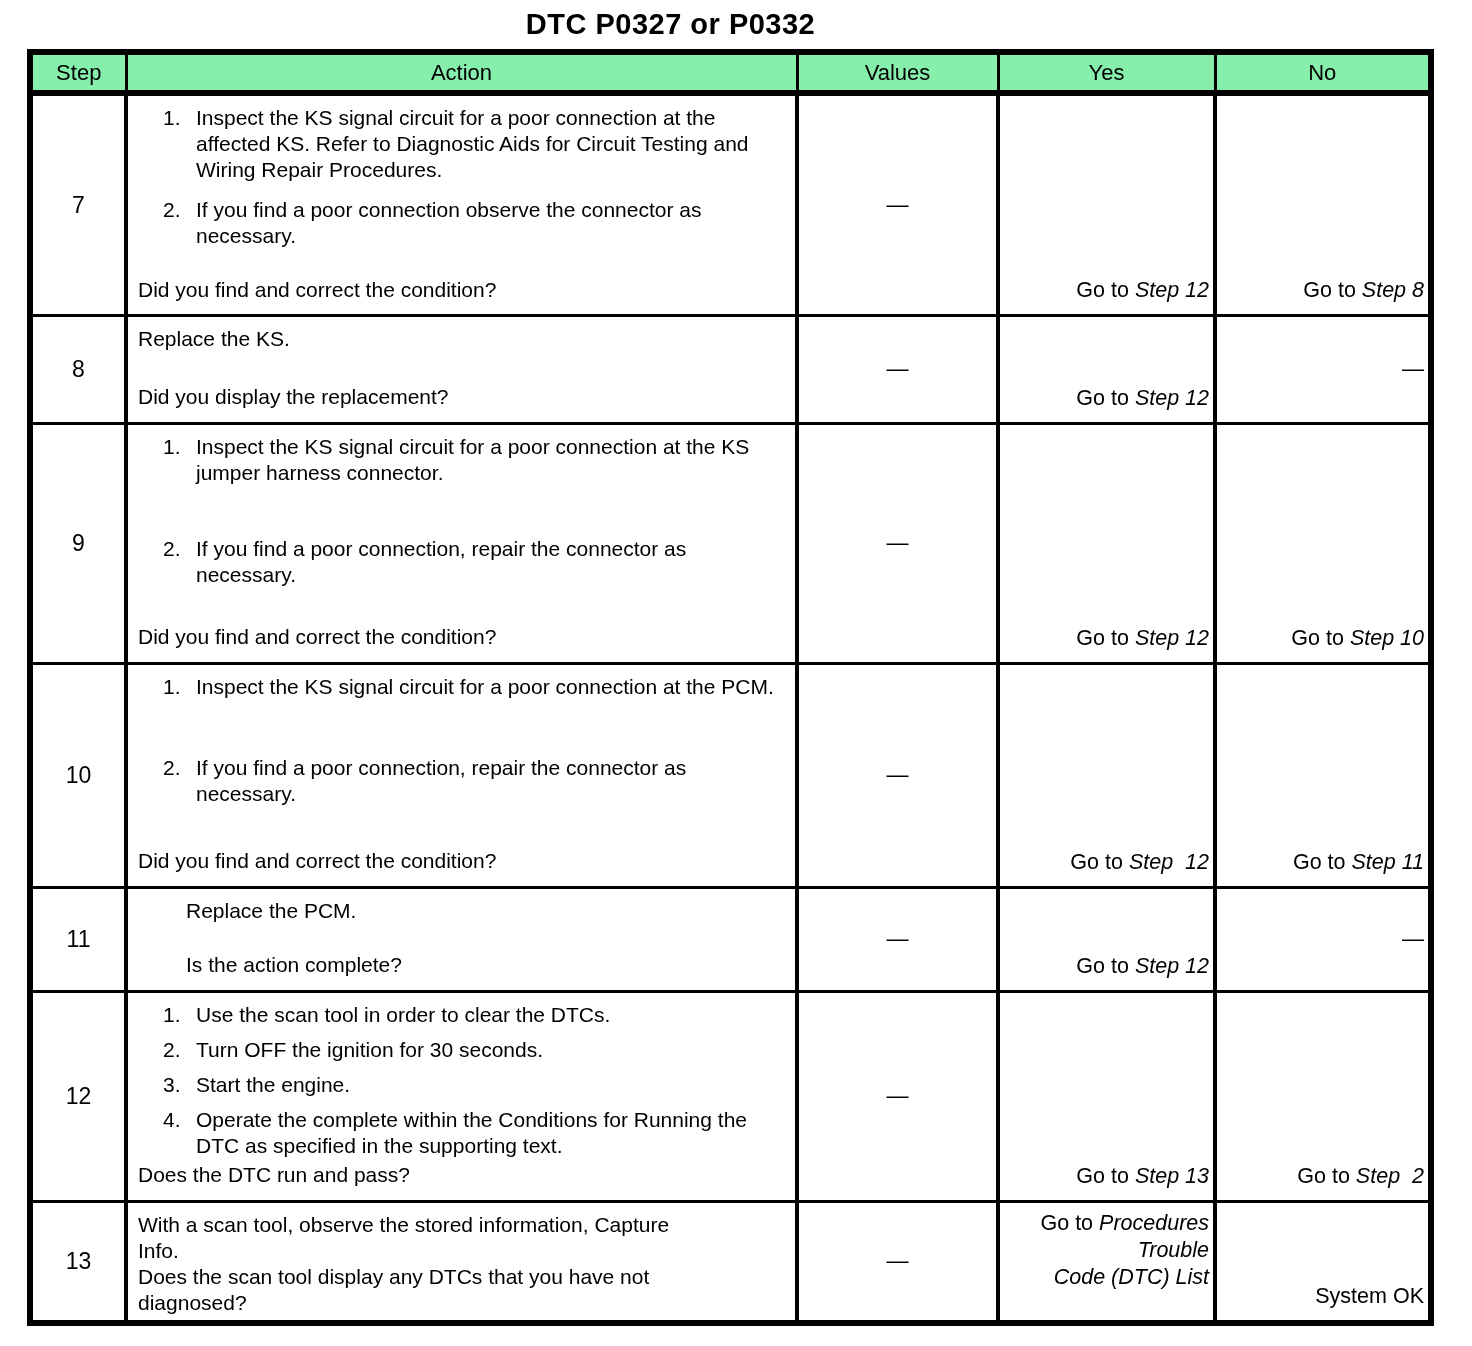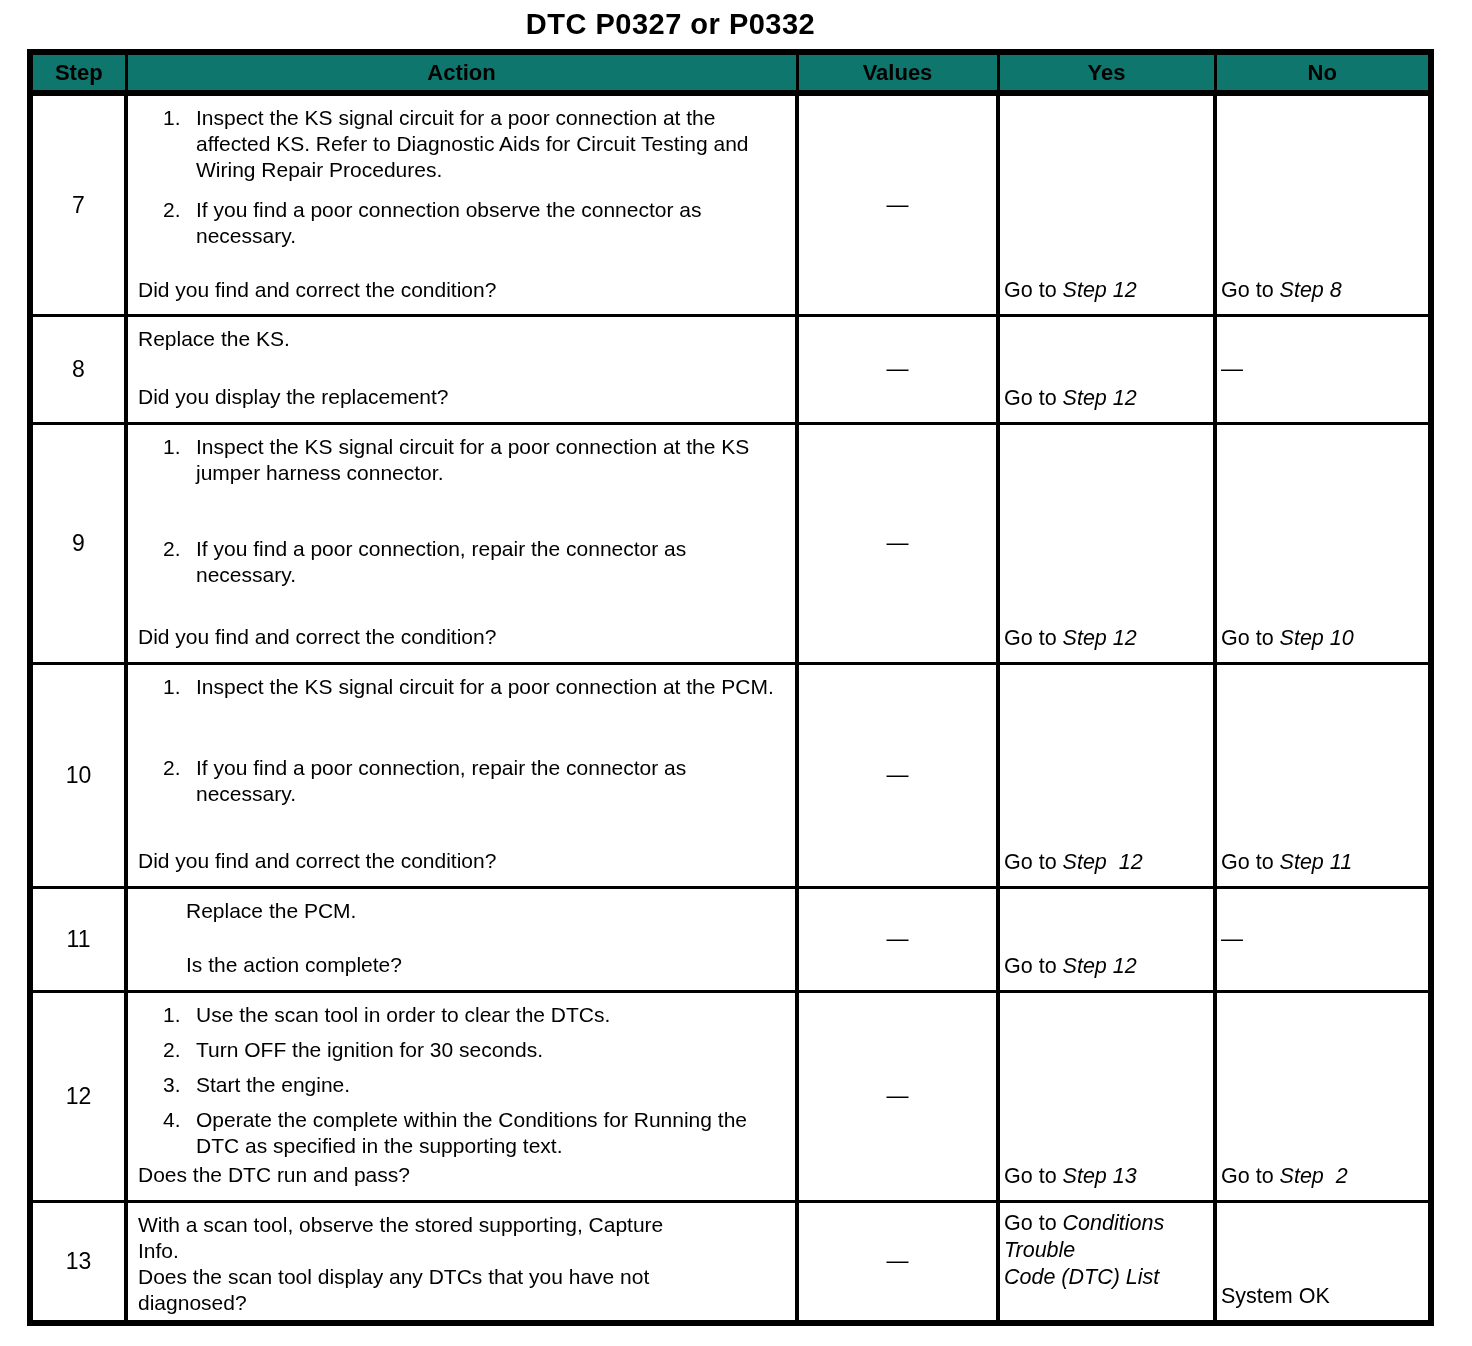--- a/index.html
+++ b/index.html
@@ -30,24 +30,24 @@
     width: 1401px;
     table-layout: fixed;
     border-collapse: collapse;
     border: 6px solid #000;
   }
   th {
     border: 3px solid #000;
     border-bottom: 6px solid #000;
     height: 41px;
     font-size: 22px;
-    font-weight: bold;
+    font-weight: normal;
     text-align: center;
     vertical-align: middle;
-    background: #0f766e;
+    background: #86efac;
   }
   td {
     border: 3px solid #000;
     border-left-width: 4px;
     border-right-width: 4px;
     font-size: 21px;
     line-height: 26px;
     vertical-align: middle;
     background: #fff;
   }
@@ -72,21 +72,21 @@
   .tight .li + .li { margin-top: 9px; }
   .num { flex: 0 0 33px; width: 33px; }
   .txt { max-width: 587px; }
   .para { max-width: 560px; }
   .question { margin-top: auto; max-width: 640px; }
   .question.flow { margin-top: 0; max-width: 560px; }
   .values-cell { text-align: center; }
   .dash { font-size: 22px; }
   .goto-cell {
     vertical-align: bottom;
-    text-align: left;
+    text-align: right;
     padding: 4px 4px 10px 4px;
     font-size: 21.5px;
     line-height: 27px;
   }
   .goto-cell.mid { vertical-align: middle; padding-bottom: 4px; }
   .goto-cell.top { vertical-align: top; padding-top: 7px; }
   .ref { font-style: italic; }
   .pre { white-space: pre-wrap; }
 </style>
 </head>
@@ -226,27 +226,27 @@
         </td>
         <td class="values-cell"><span class="dash">—</span></td>
         <td class="goto-cell"><span class="pre">Go to </span><span class="ref pre">Step 13</span></td>
         <td class="goto-cell"><span class="pre">Go to </span><span class="ref pre">Step  2</span></td>
       </tr>
 
       <tr style="height:122px">
         <td class="step-cell">13</td>
         <td class="action-cell">
           <div class="acell h115">
-            <div class="para">With a scan tool, observe the stored supporting, Capture Info.</div>
+            <div class="para">With a scan tool, observe the stored information, Capture Info.</div>
             <div class="question flow">Does the scan tool display any DTCs that you have not diagnosed?</div>
           </div>
         </td>
         <td class="values-cell"><span class="dash">—</span></td>
         <td class="goto-cell top">
-          <div><span class="pre">Go to </span><span class="ref pre">Conditions</span></div>
+          <div><span class="pre">Go to </span><span class="ref pre">Procedures</span></div>
           <div><span class="ref">Trouble</span></div>
           <div><span class="ref">Code (DTC) List</span></div>
         </td>
         <td class="goto-cell"><span>System OK</span></td>
       </tr>
 
     </tbody>
   </table>
 </div>
 

